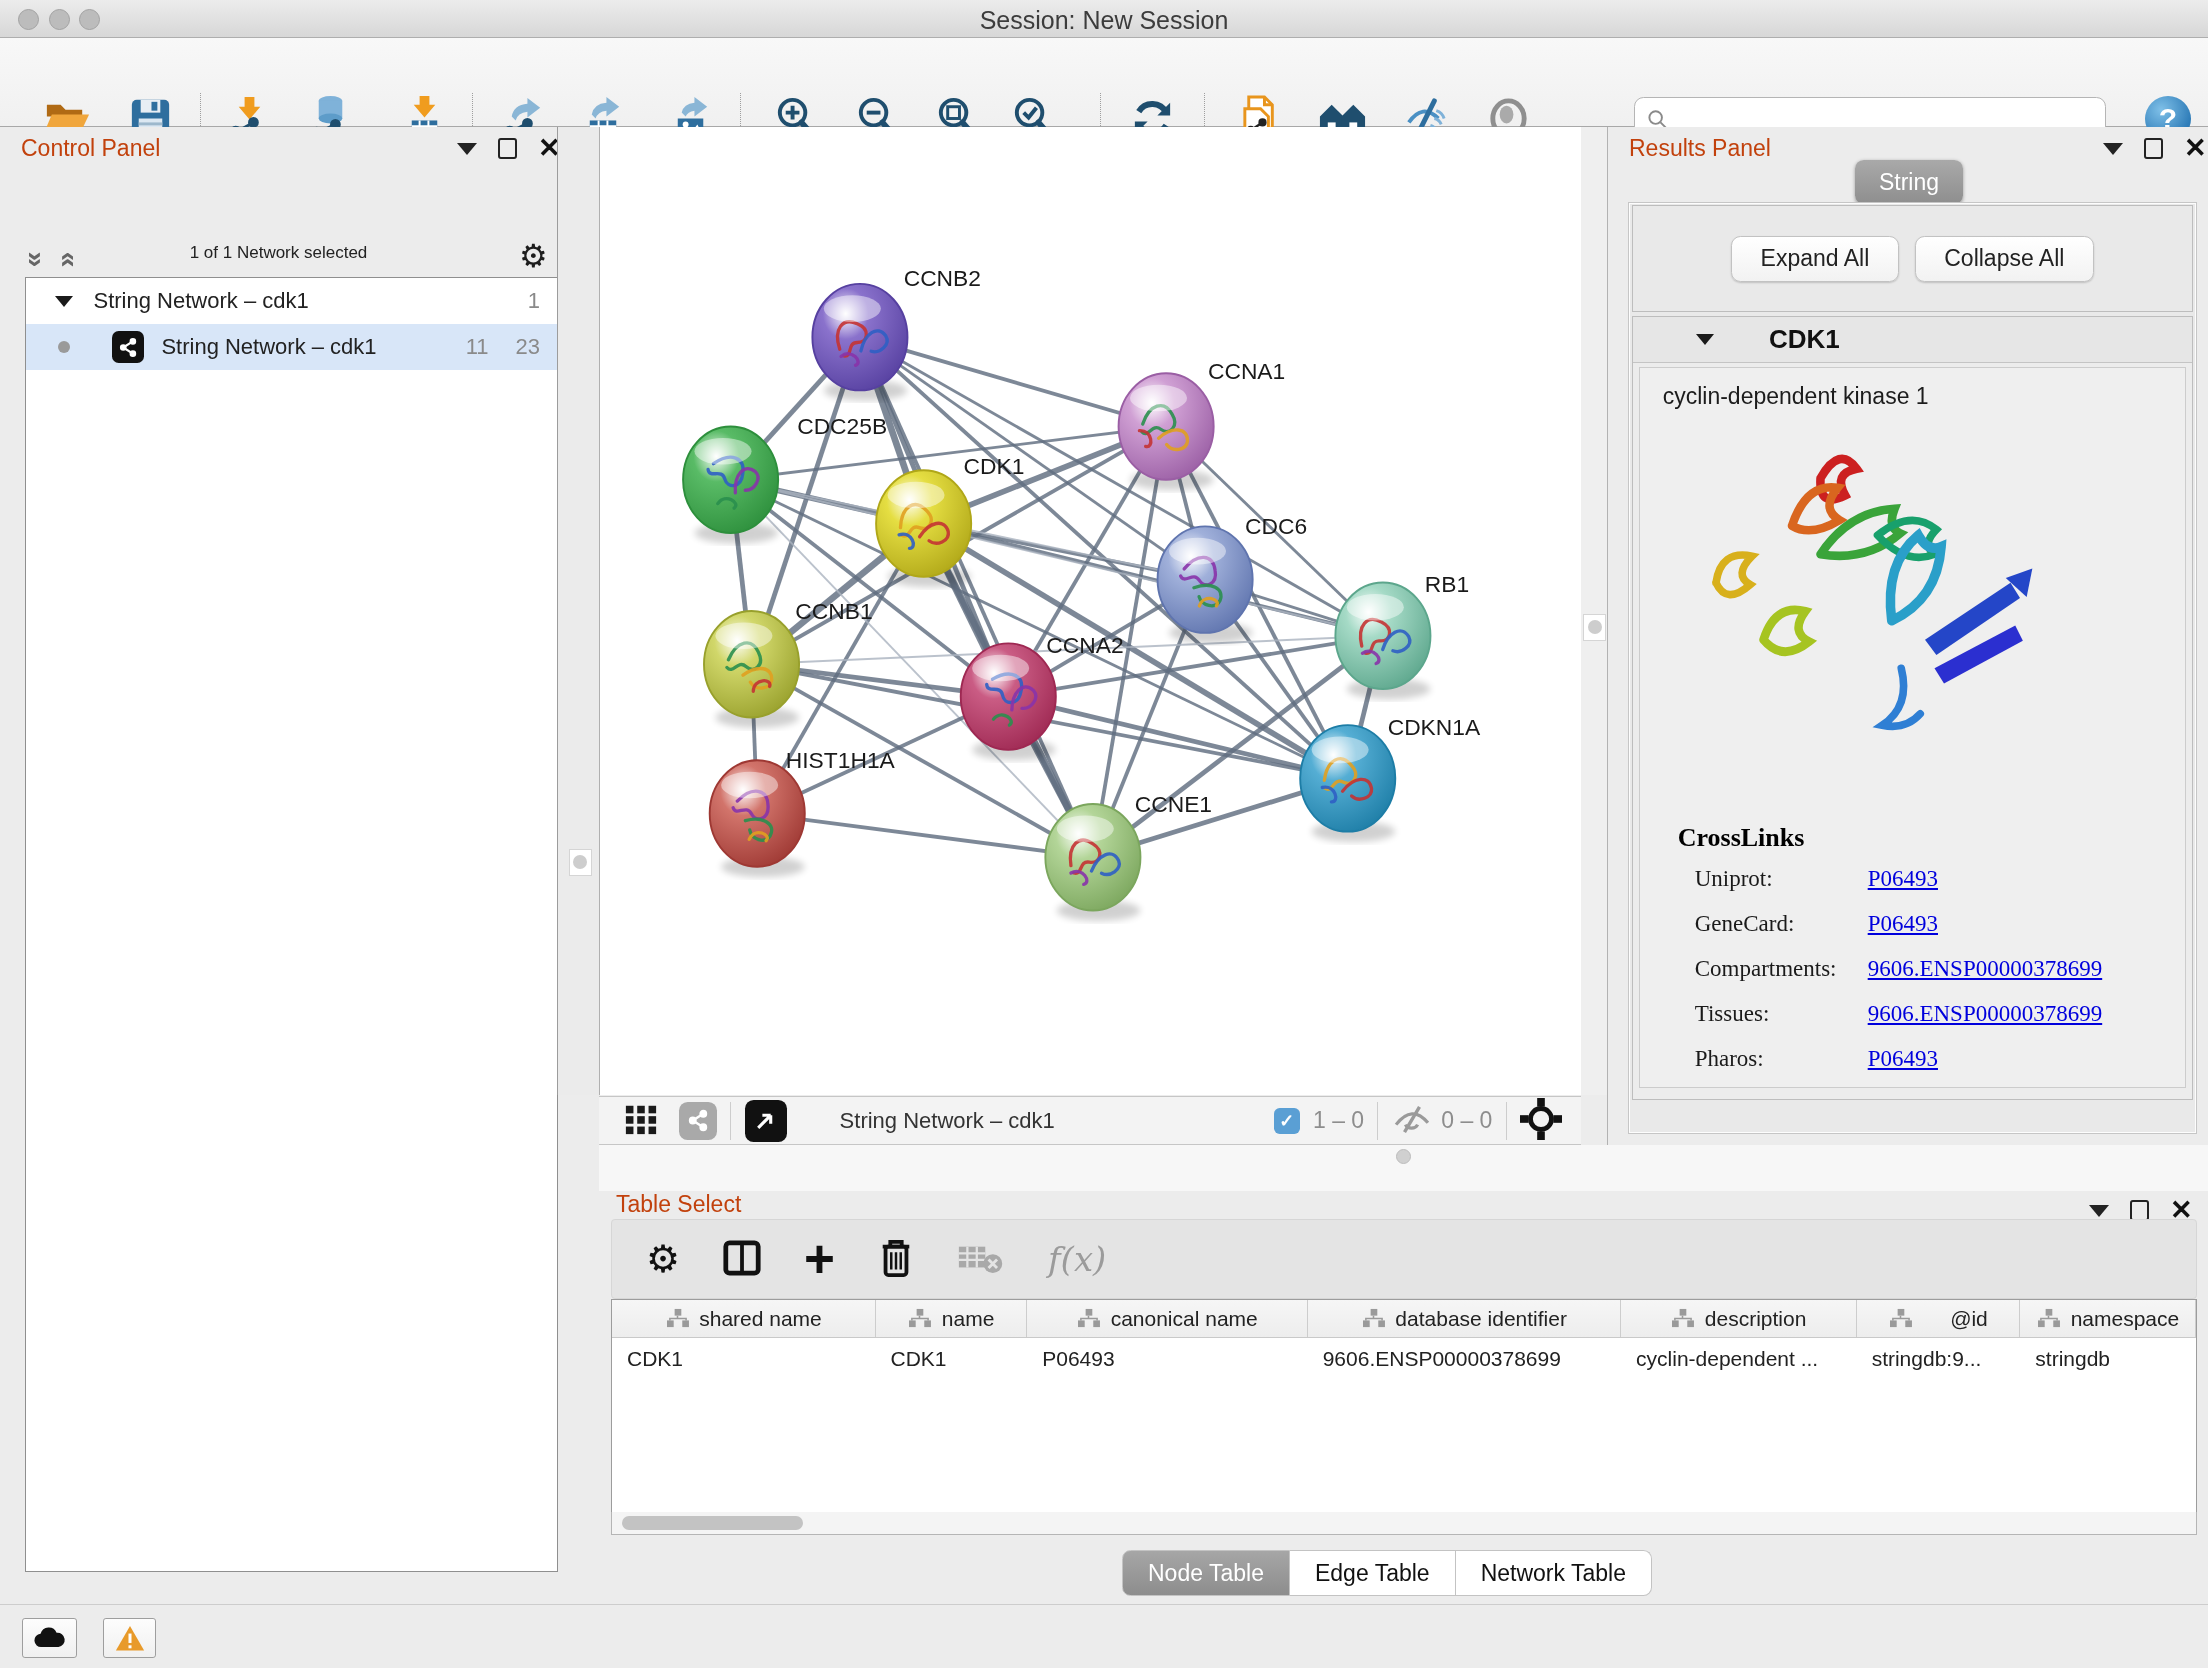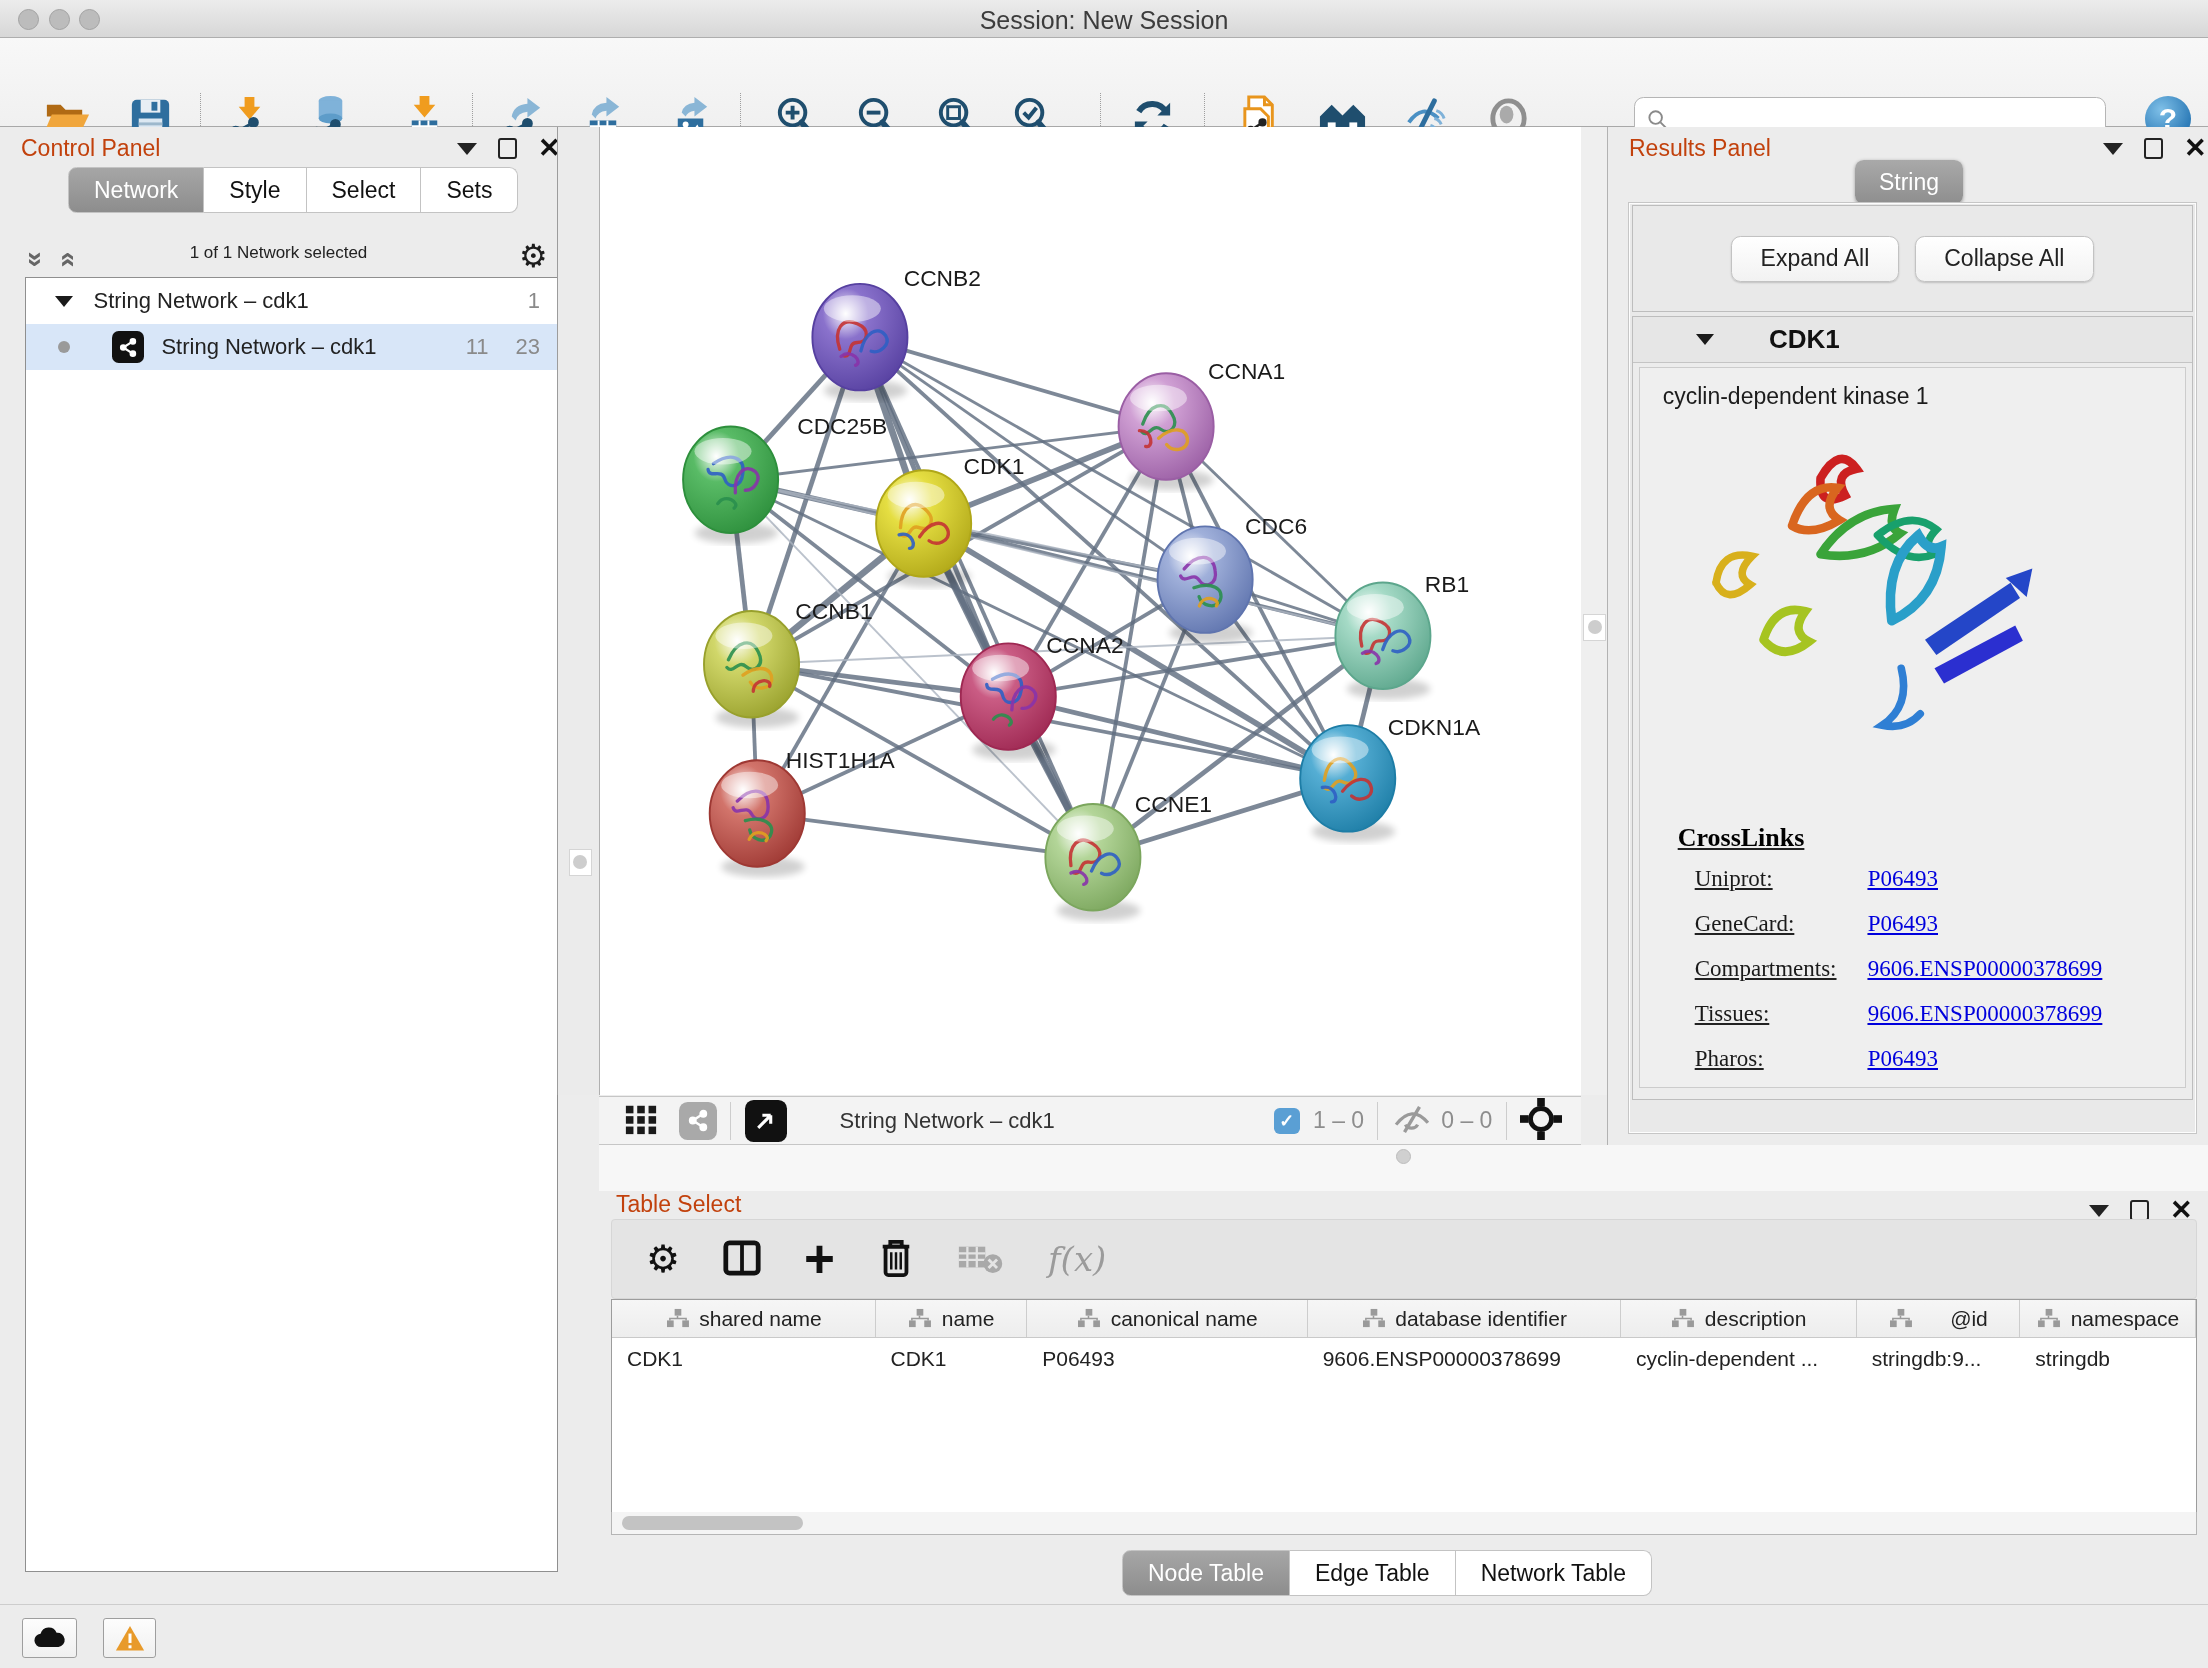--- a/index.html
+++ b/index.html
@@ -63,21 +63,21 @@
   .respanel { left:1607px; top:127px; width:601px; height:1018px; background:#ececec; border-left:1px solid #b2b2b2; }
   .stringtab { left:1855px; top:160px; width:108px; height:44px; background:linear-gradient(#a9a9a9,#8e8e8e); color:#fff; border-radius:8.6px; font-size:23px; display:flex; align-items:center; justify-content:center; box-shadow:0 1.9px 3.8px rgba(0,0,0,.35); }
   .resbox { left:1628px; top:202px; width:569px; height:932px; background:#e9e9e9; border:1.9px solid #c6c6c6; box-shadow:inset 0 0 0 1px #fdfdfd; }
   .btnrow { left:1632px; top:205px; width:561px; height:107px; border:1px solid #bdbdbd; display:flex; align-items:center; justify-content:center; gap:16px; }
   .pushbtn { height:46px; padding:0 28.5px; background:linear-gradient(#ffffff,#f2f2f2); border:1px solid #c2c2c2; border-radius:9.5px; font-size:23px; display:flex; align-items:center; justify-content:center; box-shadow:0 1px 1.9px rgba(0,0,0,.18); }
   .listbox { left:1632px; top:316px; width:561px; height:784px; border:1px solid #bdbdbd; background:#ececec; }
   .entryhdr { height:46px; background:#e6e6e6; border-bottom:1px solid #c4c4c4; display:flex; align-items:center; }
   .entryhdr .gene { font-size:26px; font-weight:bold; color:#111; margin-left:55px; }
   .entrycard { margin:3.8px 5.7px; background:#efefef; border:1px solid #cccccc; height:721px; position:relative; }
   .desc { font-size:23px; color:#1c1c1c; margin:15px 0 0 23px; }
-  .xlinks { position:absolute; left:38px; top:455px; font-family:"Liberation Serif", serif;text-decoration:underline; }
+  .xlinks { position:absolute; left:38px; top:455px; font-family:"Liberation Serif", serif; }
   .xlinks h3 { font-size:26px; margin-bottom:13.3px; color:#000; }
   .xrow { display:flex; font-size:23px; margin-bottom:19px; }
   .xrow .xl { width:190px; color:#1a1a1a; padding-left:17px; }
   .xrow .xv { color:#0000dd; text-decoration:underline; }
 
   
   .tblpanel { left:599px; top:1191px; width:1609px; height:413px; background:#ececec; }
   .tbl-toolbar { left:611px; top:1219px; width:1586px; height:80px; background:#e4e4e4; border:1px solid #d6d6d6; border-radius:3.8px; display:flex; align-items:center; gap:42px; padding-left:34px; }
   .tblarea { left:611px; top:1299px; width:1586px; height:236px; background:#fff; border:1px solid #9c9c9c; border-bottom:2.9px solid #8a8a8a; }
   .thead { display:flex; height:38px; background:linear-gradient(#f6f6f6,#ededed); border-bottom:1px solid #c9c9c9; }
@@ -268,26 +268,20 @@
     </div>
 </div>
 
 <div class="abs ctlpanel">
   <div class="abs" style="left:21px; top:7.6px"><span class="panel-title">Control Panel</span></div>
   <div class="abs winctl" style="left:457px; top:11.4px">
     <span class="wc-min"></span>
     <span class="wc-float"></span>
     <span class="wc-close">✕</span>
   </div>
-  <div class="abs tabs-row" style="left:68px; top:40px" id="ctl-tabs">
-      <div class="tab first sel">Network</div>
-      <div class="tab">Style</div>
-      <div class="tab">Select</div>
-      <div class="tab last">Sets</div>
-    </div>
   <div class="abs" style="left:28.5px; top:116px; display:flex; align-items:center; gap:13.3px">
     <span class="chev" style="transform:rotate(90deg)">»</span>
     <span class="chev" style="transform:rotate(-90deg)">»</span>
   </div>
   <div class="abs" style="left:0; top:116px; width:557px; text-align:center; font-size:17px; color:#222">1 of 1 Network selected</div>
   <div class="abs gear" style="left:519px; top:110px">⚙</div>
 
   <div class="abs treebox">
     <div class="treerow">
       <span class="tri-down" style="margin-left:28.5px"></span>

